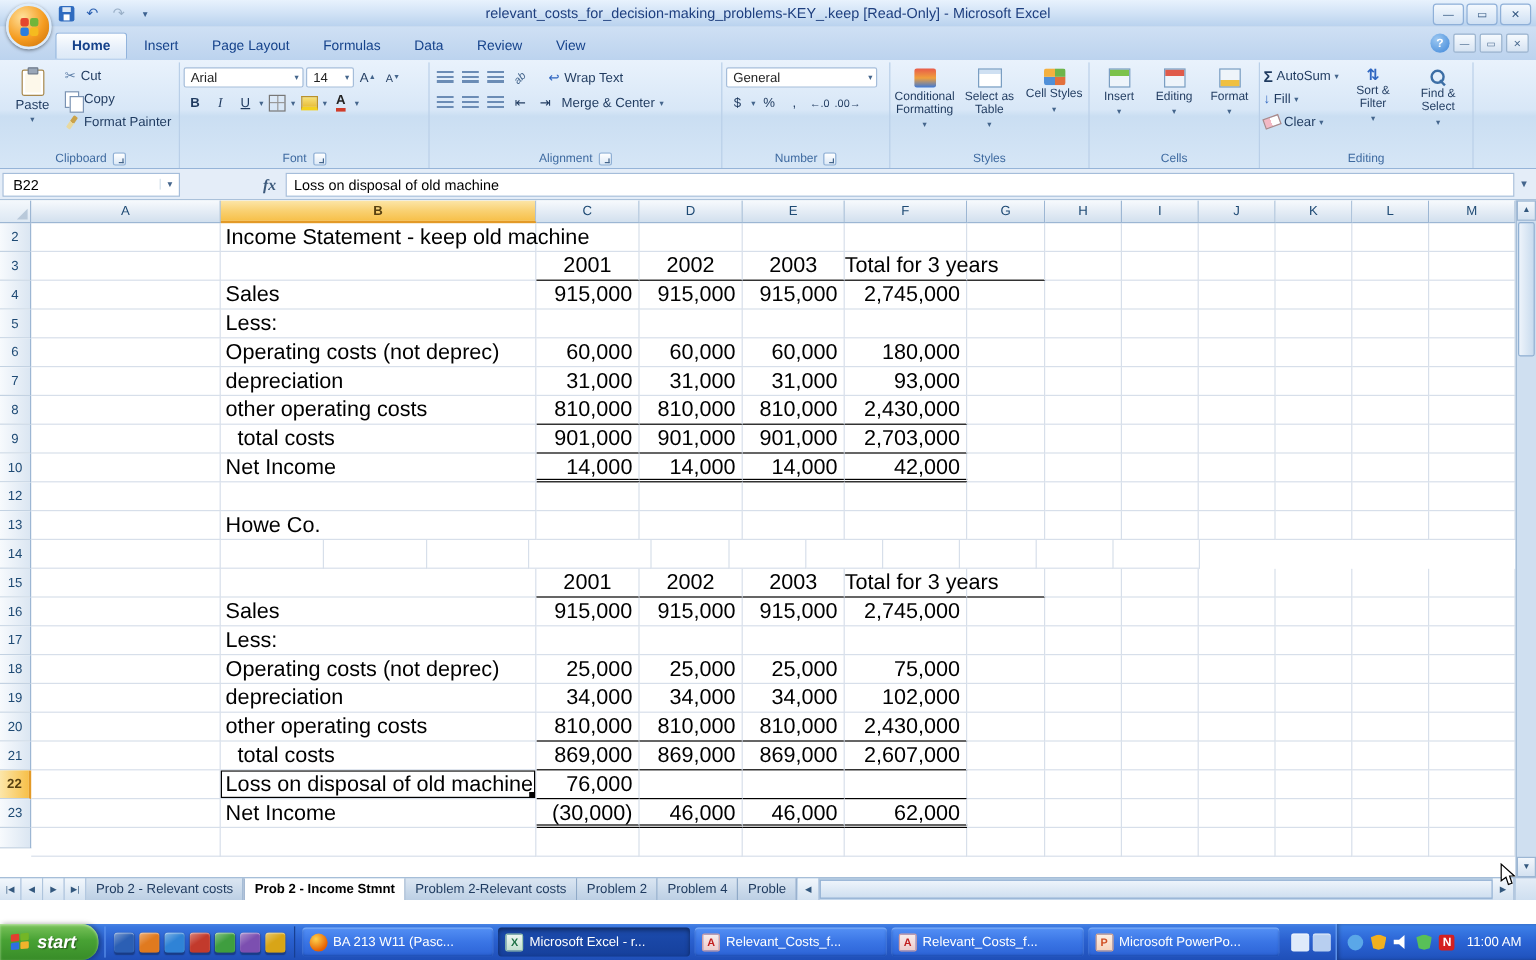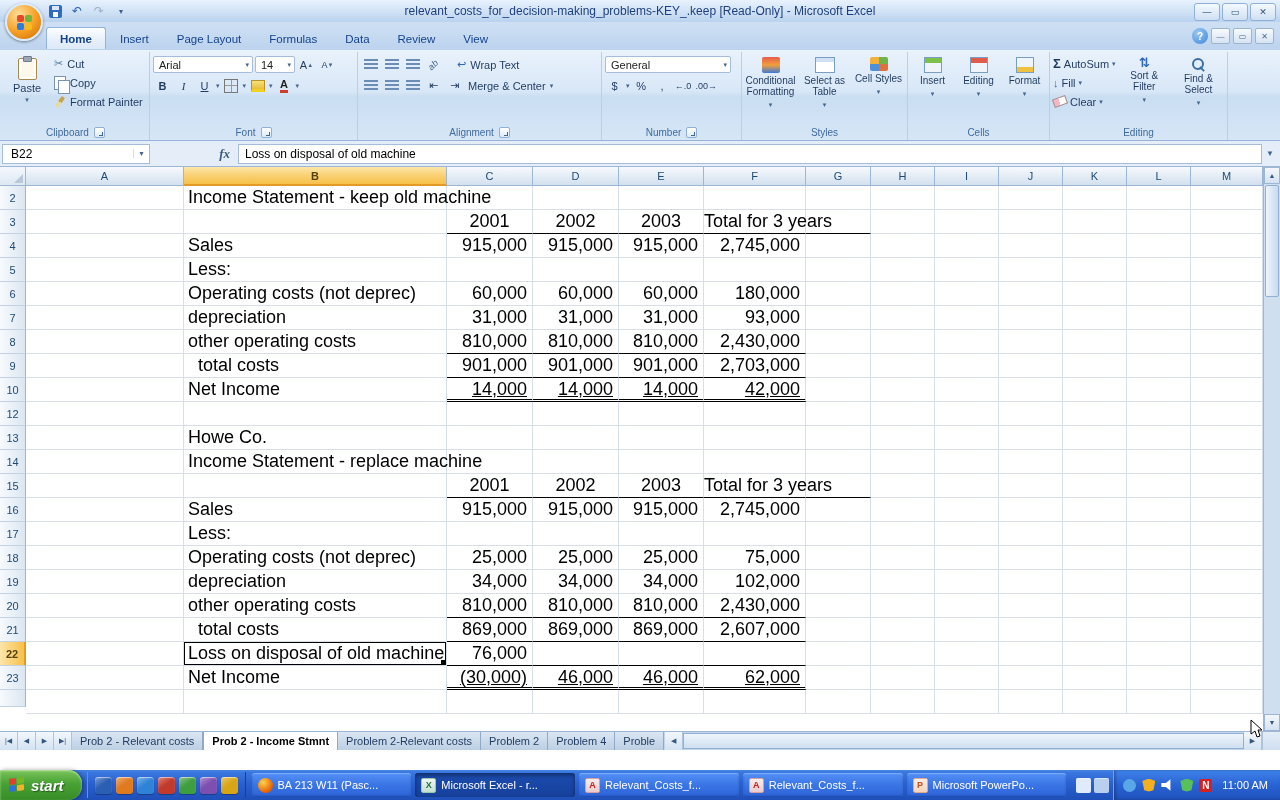--- a/index.html
+++ b/index.html
@@ -97,21 +97,21 @@
   .colhdr{height:19px;box-sizing:border-box;border-right:1px solid #9cb6d3;border-bottom:1px solid #9cb6d3;background:linear-gradient(#f7fafd,#e1eaf4 60%,#d2e0ee);font-size:11px;color:#1e4a74;display:flex;align-items:center;justify-content:center;flex:none;}
   .colhdr.sel{background:linear-gradient(#fce6a9,#f9d173 50%,#f7c049);border-bottom:2px solid #e39a27;color:#574010;font-weight:bold;}
   .grow{display:flex;height:24px;}
   .rowhdr{width:26px;flex:none;box-sizing:border-box;border-right:1px solid #9cb6d3;border-bottom:1px solid #c3d2e2;background:linear-gradient(90deg,#f7fafd,#dbe6f2);font-size:11px;color:#1e4a74;display:flex;align-items:center;justify-content:center;}
   .rowhdr.sel{background:linear-gradient(90deg,#fce6a9,#f7c049);border-right:2px solid #e39a27;color:#574010;font-weight:bold;}
   .cell{height:24px;flex:none;box-sizing:border-box;border-right:1px solid #d7dfea;border-bottom:1px solid #d7dfea;font-size:18px;line-height:22px;color:#000;white-space:pre;}
   .cell.txt{padding-left:4px;overflow:visible;position:relative;}
   .cell.num{text-align:right;padding-right:5px;}
   .cell.ctr{text-align:center;}
   .cell.u1{border-bottom:1px solid #000;}
-  .cell.u2{border-bottom:3px double #000;text-decoration:underline;}
+  .cell.u2{border-bottom:3px double #000;}
   .selcell{overflow:hidden !important;position:relative;z-index:2;}
   .selcell::before{content:"";position:absolute;inset:-1px;border:2px solid #000;pointer-events:none;}
   .selcell::after{content:"";position:absolute;right:0;bottom:0;width:5px;height:5px;background:#000;}
 
   
   .vscroll{position:absolute;top:167px;right:0;width:17px;height:564px;background:#cfdff0;border-left:1px solid #9cb6d3;box-sizing:border-box;}
   .sbtn{height:17px;display:flex;align-items:center;justify-content:center;font-size:7px;color:#33587e;background:linear-gradient(#f2f7fc,#d4e2f1);border:1px solid #9cb6d3;box-sizing:border-box;}
   .vthumb{position:absolute;top:18px;left:1px;right:1px;height:112px;background:linear-gradient(90deg,#eef4fb,#c8dbee);border:1px solid #91b0d2;border-radius:2px;box-sizing:border-box;}
   .sdown{position:absolute;bottom:0;left:0;right:0;}
 
@@ -649,21 +649,20 @@
           <div class="cell" style="width: 64px;"></div>
           <div class="cell" style="width: 64px;"></div>
           <div class="cell" style="width: 64px;"></div>
           <div class="cell" style="width: 64px;"></div>
           <div class="cell" style="width: 64px;"></div>
           <div class="cell" style="width: 72px;"></div>
         </div>
         <div class="grow">
           <div class="rowhdr">14</div>
           <div class="cell" style="width: 158px;"></div>
-          <div class="cell txt" style="width: 263px;">Income Statement - replace machine</div>
           <div class="cell" style="width: 86px;"></div>
           <div class="cell" style="width: 86px;"></div>
           <div class="cell" style="width: 85px;"></div>
           <div class="cell" style="width: 102px;"></div>
           <div class="cell" style="width: 65px;"></div>
           <div class="cell" style="width: 64px;"></div>
           <div class="cell" style="width: 64px;"></div>
           <div class="cell" style="width: 64px;"></div>
           <div class="cell" style="width: 64px;"></div>
           <div class="cell" style="width: 64px;"></div>

